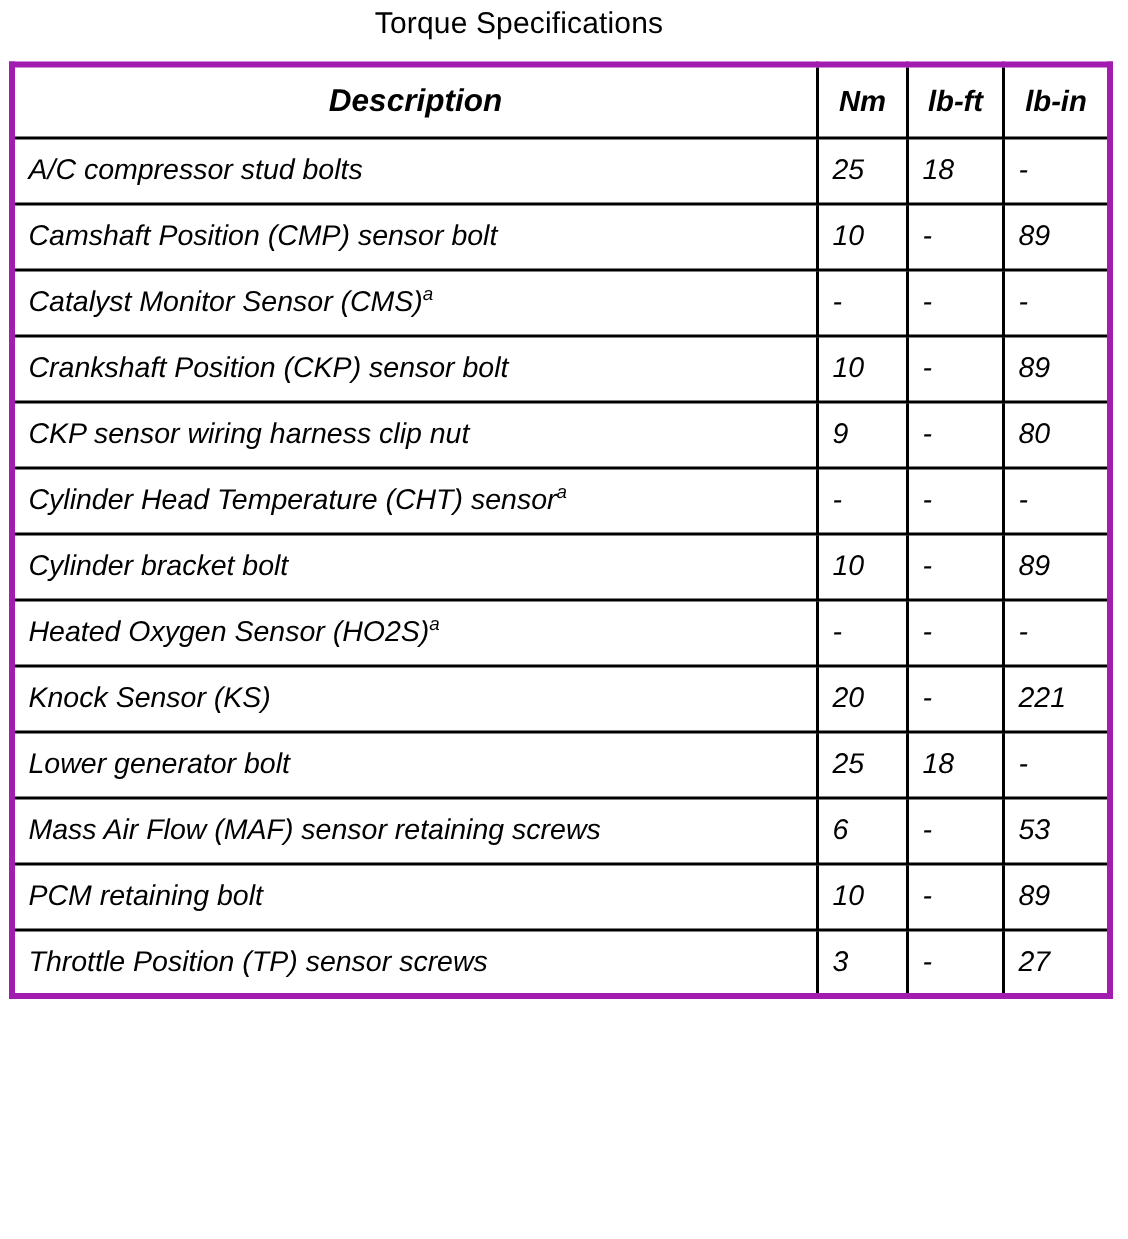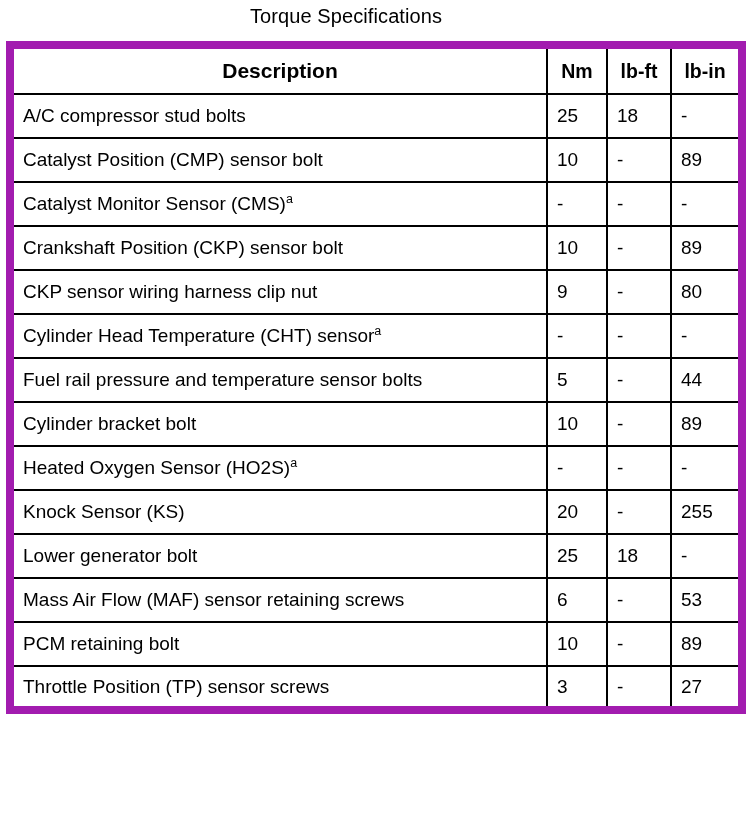--- a/index.html
+++ b/index.html
@@ -31,21 +31,22 @@
   .table-wrap {
     position: absolute;
     left: 6px;
     top: 41px;
     width: 736px;
   }
   table.spec-table {
     border-collapse: collapse;
     table-layout: fixed;
     width: 736px;
-    border: 8px solid #a21caf;
+    border: 4px solid #a21caf;
+    font-style: italic;
   }
   table.spec-table col.c-desc  { width: 537px; }
   table.spec-table col.c-nm    { width: 60px; }
   table.spec-table col.c-lbft  { width: 64px; }
   table.spec-table col.c-lbin  { width: 71px; }
 
   table.spec-table th,
   table.spec-table td {
     border-left: 2px solid #000000;
     border-right: 2px solid #000000;
@@ -107,21 +108,21 @@
         </tr>
       </thead>
       <tbody id="table-body">
           <tr>
             <td class="cell-desc"><span>A/C compressor stud bolts</span></td>
             <td class="cell-val">25</td>
             <td class="cell-val">18</td>
             <td class="cell-val">-</td>
           </tr>
           <tr>
-            <td class="cell-desc"><span>Catalyst Position (CMP) sensor bolt</span></td>
+            <td class="cell-desc"><span>Camshaft Position (CMP) sensor bolt</span></td>
             <td class="cell-val">10</td>
             <td class="cell-val">-</td>
             <td class="cell-val">89</td>
           </tr>
           <tr>
             <td class="cell-desc"><span>Catalyst Monitor Sensor (CMS)</span><sup class="footref">a</sup></td>
             <td class="cell-val">-</td>
             <td class="cell-val">-</td>
             <td class="cell-val">-</td>
           </tr>
@@ -137,42 +138,36 @@
             <td class="cell-val">-</td>
             <td class="cell-val">80</td>
           </tr>
           <tr>
             <td class="cell-desc"><span>Cylinder Head Temperature (CHT) sensor</span><sup class="footref">a</sup></td>
             <td class="cell-val">-</td>
             <td class="cell-val">-</td>
             <td class="cell-val">-</td>
           </tr>
           <tr>
-            <td class="cell-desc"><span>Fuel rail pressure and temperature sensor bolts</span></td>
-            <td class="cell-val">5</td>
-            <td class="cell-val">-</td>
-            <td class="cell-val">44</td>
-          </tr>
-          <tr>
             <td class="cell-desc"><span>Cylinder bracket bolt</span></td>
             <td class="cell-val">10</td>
             <td class="cell-val">-</td>
             <td class="cell-val">89</td>
           </tr>
           <tr>
             <td class="cell-desc"><span>Heated Oxygen Sensor (HO2S)</span><sup class="footref">a</sup></td>
             <td class="cell-val">-</td>
             <td class="cell-val">-</td>
             <td class="cell-val">-</td>
           </tr>
           <tr>
             <td class="cell-desc"><span>Knock Sensor (KS)</span></td>
             <td class="cell-val">20</td>
             <td class="cell-val">-</td>
-            <td class="cell-val">255</td>
+            <td class="cell-val">221</td>
           </tr>
           <tr>
             <td class="cell-desc"><span>Lower generator bolt</span></td>
             <td class="cell-val">25</td>
             <td class="cell-val">18</td>
             <td class="cell-val">-</td>
           </tr>
           <tr>
             <td class="cell-desc"><span>Mass Air Flow (MAF) sensor retaining screws</span></td>
             <td class="cell-val">6</td>

